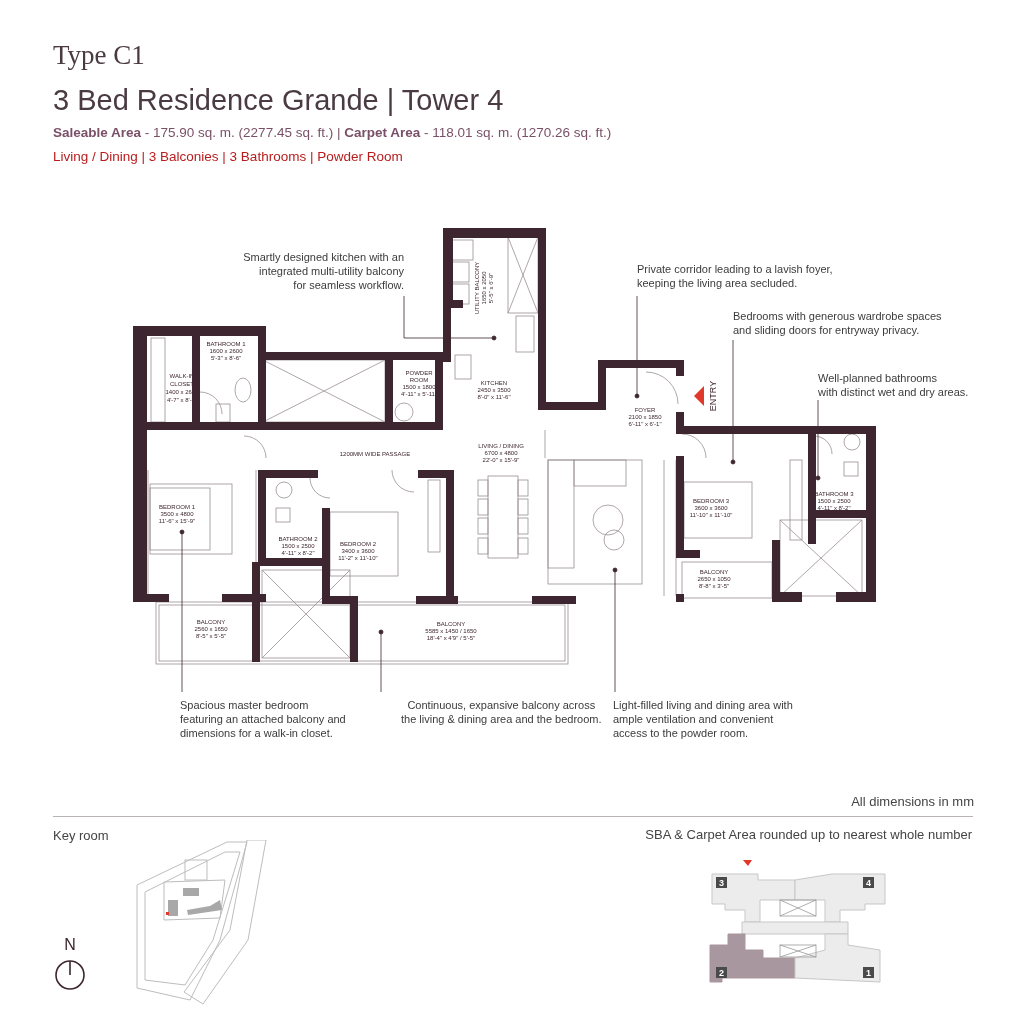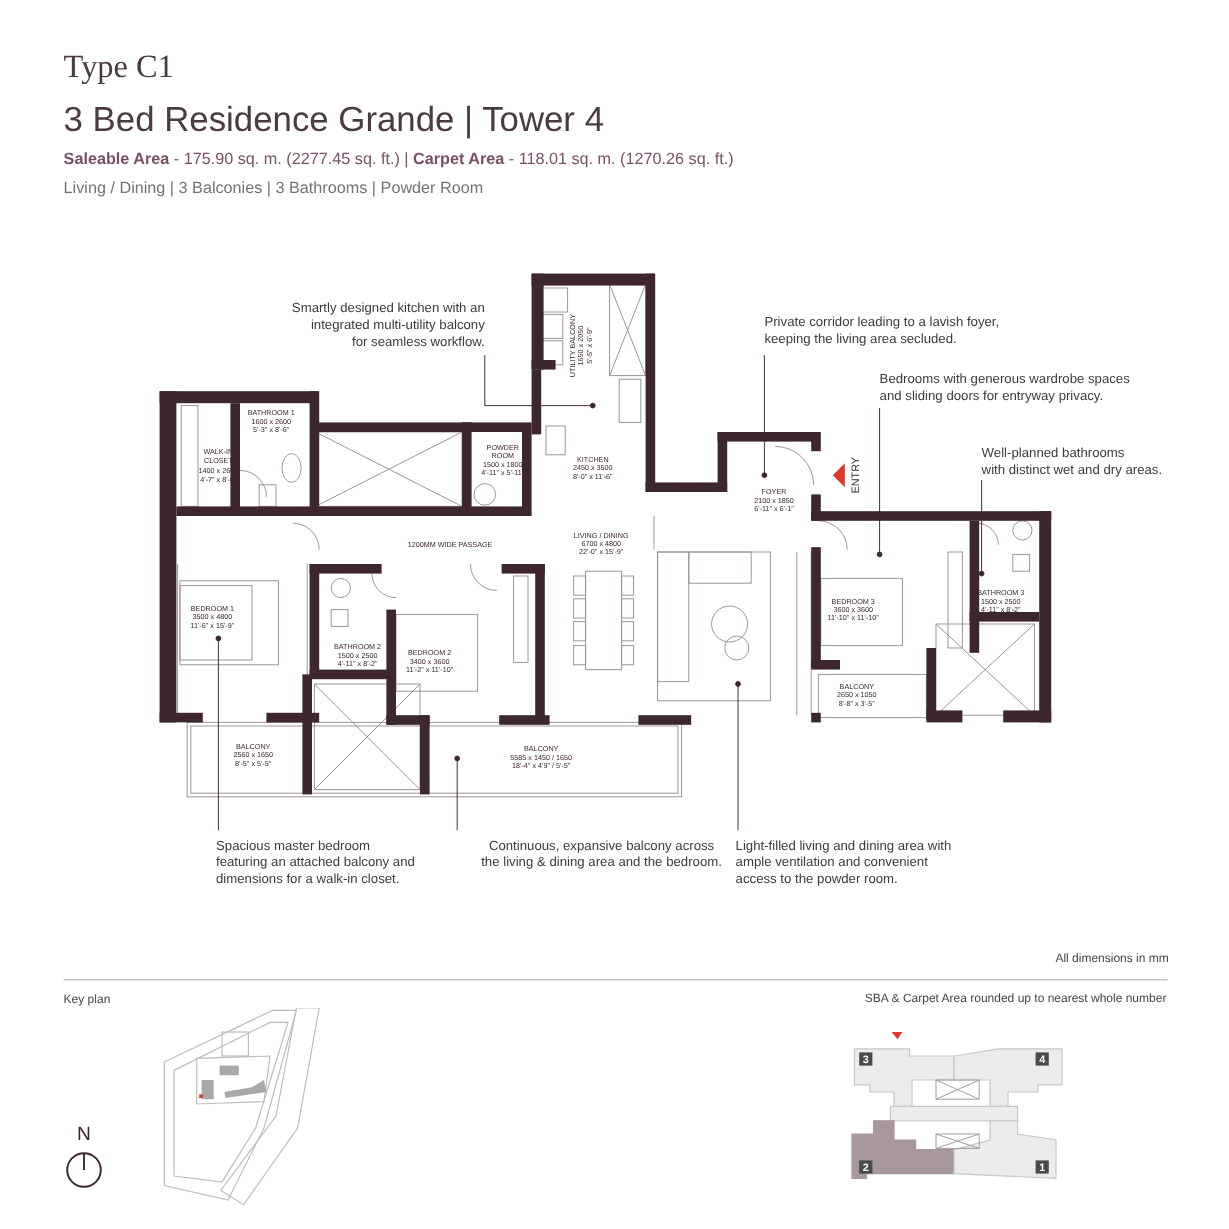--- a/index.html
+++ b/index.html
@@ -2,24 +2,24 @@
 <html><head>
 <meta charset="utf-8">
 <style>
   html,body{margin:0;padding:0;background:#ffffff;}
   body{width:1024px;height:1024px;position:relative;overflow:hidden;font-family:"Liberation Sans",sans-serif;color:#4a3a42;}
   .abs{position:absolute;}
   .type-label{left:53px;top:40px;font-family:Liberation Serif, serif;font-size:27px;color:#4a3a42;}
   .title{left:53px;top:84px;font-family:Liberation Sans, sans-serif;font-size:29px;color:#4a3a42;white-space:nowrap;}
   .area{left:53px;top:125px;font-size:13.5px;color:#7a5068;white-space:nowrap;}
   .area b{font-weight:bold;}
-  .features{left:53px;top:149px;font-size:13.5px;color:#737373;white-space:nowrap;}
+  .features{left:53px;top:149px;font-size:13.5px;color:#b91c1c;white-space:nowrap;}
   .callout{font-size:11px;line-height:14px;color:#3b3b3b;white-space:nowrap;}
   .right{text-align:right;}
-  .note{font-size:10px;color:#444;white-space:nowrap;}
+  .note{font-size:13px;color:#444;white-space:nowrap;}
   .rule{left:53px;top:816px;width:920px;height:1px;background:#b9b3b5;}
   svg text{font-family:"Liberation Sans",sans-serif;}
 </style>
 </head>
 <body>
 
 <div class="abs type-label">Type C1</div>
 <div class="abs title">3 Bed Residence Grande | Tower 4</div>
 <div class="abs area">
   <b>Saleable Area</b><span> - 175.90 sq. m. (2277.45 sq. ft.) | </span><b>Carpet Area</b><span> - 118.01 sq. m. (1270.26 sq. ft.)</span>
@@ -268,21 +268,21 @@
     <text x="451" y="640">18'-4" x 4'9" / 5'-5"</text>
 
     <text x="714" y="574">BALCONY</text>
     <text x="714" y="581">2650 x 1050</text>
     <text x="714" y="588">8'-8" x 3'-5"</text>
   </g>
 </svg>
 
 <div class="abs note" style="right:50px;top:794px;">All dimensions in mm</div>
 <div class="abs rule"></div>
-<div class="abs note" style="left:53px;top:828px;">Key plan</div>
+<div class="abs note" style="left:53px;top:828px;">Key room</div>
 <div class="abs note" style="right:52px;top:827px;">SBA &amp; Carpet Area rounded up to nearest whole number</div>
 
 <svg class="abs" style="left:40px;top:840px;" width="300" height="180" viewBox="0 0 300 180">
   <g fill="none" stroke="#bdbdbd" stroke-width="1">
     <path d="M97 45 L187 2 L207 2 L180 100 L150 160 L97 148 Z"></path>
     <path d="M105 52 L185 12 L200 12 L173 100 L145 145 L105 140 Z"></path>
     <path d="M207 0 L226 0 L208 100 L163 164 L144 152 L190 90 Z"></path>
     <rect x="145" y="20" width="22" height="20"></rect>
     <path d="M124 42 L185 40 L180 78 L124 80 Z"></path>
   </g>

